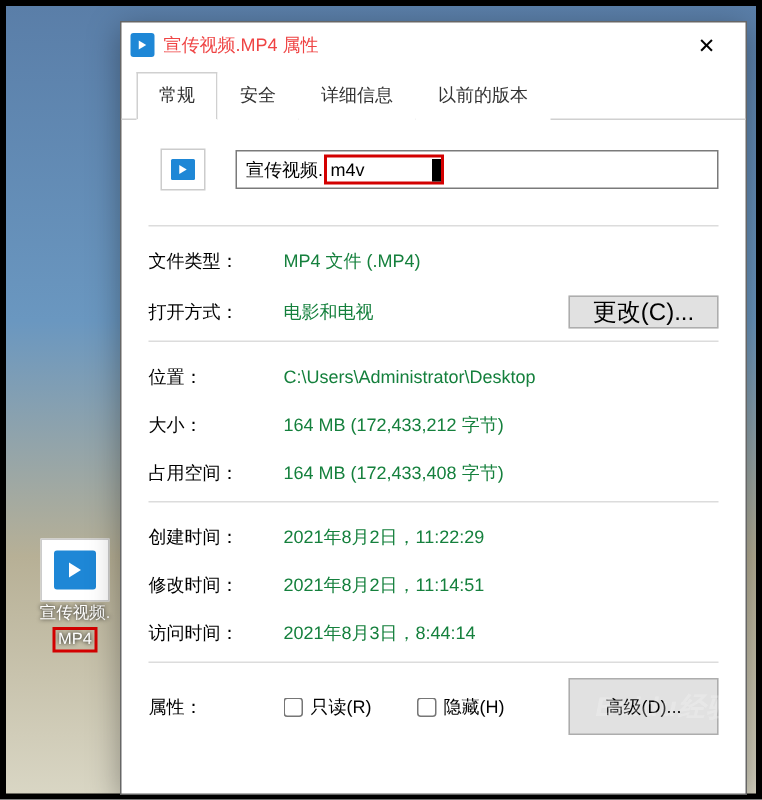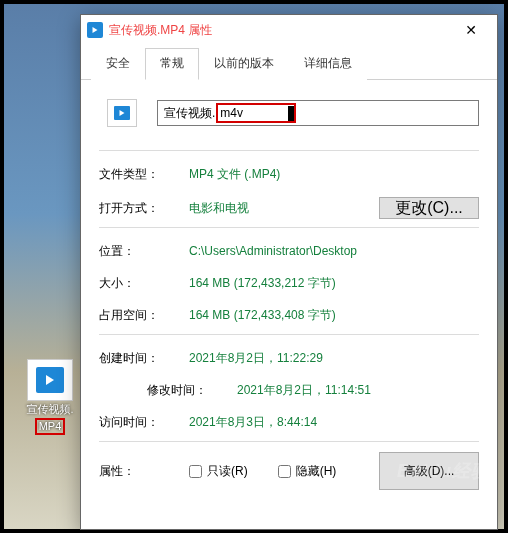--- a/index.html
+++ b/index.html
@@ -63,24 +63,24 @@
     <div class="dialog">
       <div class="titlebar">
         <div class="ticon"></div>
         <div class="ttxt">宣传视频.MP4 属性</div>
         <div class="close">
             <span>✕</span>
           </div>
       </div>
 
       <div class="tabs">
+        <div class="tab active">常规</div>
         <div class="tab">安全</div>
-        <div class="tab active">常规</div>
+        <div class="tab">详细信息</div>
         <div class="tab">以前的版本</div>
-        <div class="tab">详细信息</div>
       </div>
 
       <div class="body">
         <div class="filerow">
           <div class="fileicon">
             <div class="fileicon-inner">
                 <div class="fileicon-play"></div>
               </div>
           </div>
           <div class="filename-wrap">
@@ -118,21 +118,21 @@
           <div class="k">占用空间：</div>
           <div class="v">164 MB (172,433,408 字节)</div>
         </div>
 
         <hr class="sep">
 
         <div class="row">
           <div class="k">创建时间：</div>
           <div class="v">2021年8月2日，11:22:29</div>
         </div>
-        <div class="row" style="margin-top:6px;margin-left:48px;">
+        <div class="row" style="margin-top:6px;">
           <div class="k">修改时间：</div>
           <div class="v">2021年8月2日，11:14:51</div>
         </div>
         <div class="row" style="margin-top:6px;">
           <div class="k">访问时间：</div>
           <div class="v">2021年8月3日，8:44:14</div>
         </div>
 
         <hr class="sep">
 

